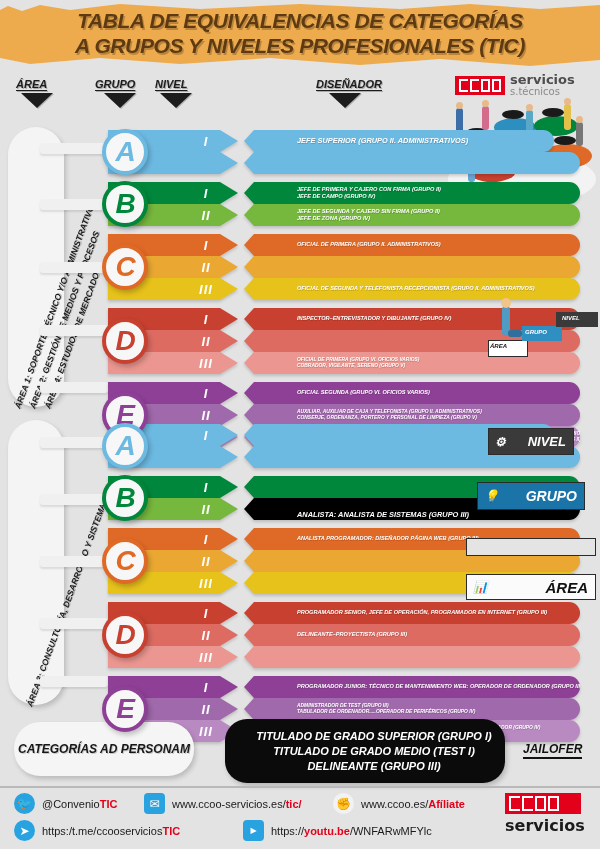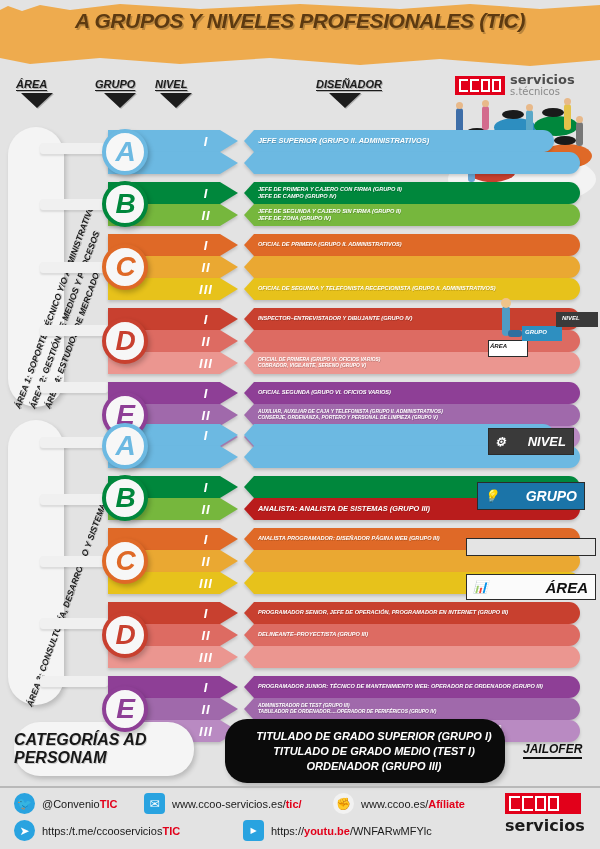--- a/index.html
+++ b/index.html
@@ -89,20 +89,21 @@
     position:absolute; left:136px; height:22px;
     border-top-right-radius:11px; border-bottom-right-radius:11px;
     clip-path:polygon(10px 0, 100% 0, 100% 100%, 10px 100%, 0 50%);
     display:flex; flex-direction:column; justify-content:center;
     padding-left:14px; padding-right:8px;
   }
   .cat-line{
     color:#fff; font-weight:bold; font-style:italic;
     font-family:"Liberation Sans",sans-serif; white-space:nowrap;
     text-shadow:.5px .5px 0 rgba(0,0,0,.18);
+    margin-left:39px;
   }
   .s1{ font-size:7.4px; line-height:9.6px; }
   .s2{ font-size:5.6px; line-height:7.2px; }
   .s3{ font-size:4.9px; line-height:6.3px; }
 
   
   .circle{
     position:absolute; width:46px; height:46px; border-radius:50%;
     background:#f7f7f7; border:4px solid #999;
     display:flex; align-items:center; justify-content:center;
@@ -114,21 +115,21 @@
   }
 
   
   .ap-capsule{
     position:absolute; background:#f5f5f5; border-radius:26px;
     box-shadow:2px 3px 5px rgba(0,0,0,.18);
     display:flex; align-items:center; justify-content:center;
   }
   .ap-capsule span{
     font-family:"Liberation Sans",sans-serif; font-weight:bold; font-style:italic;
-    font-size:16px; color:#181818; text-shadow:1px 1px 0 rgba(0,0,0,.18);
+    font-size:12px; color:#181818; text-shadow:1px 1px 0 rgba(0,0,0,.18);
   }
   .ap-black{
     position:absolute; background:#0b0b0b; border-radius:22px;
     display:flex; flex-direction:column; justify-content:center; padding-left:18px;
     box-shadow:2px 3px 5px rgba(0,0,0,.2);
   }
   .ap-black div{
     color:#fff; font-family:"Liberation Sans",sans-serif; font-weight:bold;
     font-style:italic; font-size:11px; line-height:15px;
   }
@@ -166,20 +167,21 @@
   .disc{ position:absolute; border-radius:50%; }
   .ped{ position:absolute; background:#1a1a1a; border-radius:50%; }
   .person{ position:absolute; }
   .stair{ position:absolute; }
 </style>
 </head>
 <body>
 
 <div class="header-band"></div>
 <div class="header-title">
+  <span class="ln">TABLA DE EQUIVALENCIAS DE CATEGORÍAS</span>
   <span class="ln">A GRUPOS Y NIVELES PROFESIONALES (TIC)</span>
 </div>
 
 <div class="colhead" style="left:16px;top:78px;">ÁREA</div>
 <div class="arrow" style="left:21px;top:93px;"></div>
 
 <div class="colhead" style="left:95px;top:78px;">GRUPO</div>
 <div class="arrow" style="left:104px;top:93px;"></div>
 
 <div class="colhead" style="left:155px;top:78px;">NIVEL</div>
@@ -404,21 +406,21 @@
       <div class="lvl">
         <div class="tag" style="background: rgb(0, 135, 60);">
           <div class="roman">I</div>
         </div>
         <div class="cat" style="background: rgb(0, 135, 60); width: 336px;"></div>
       </div>
       <div class="lvl">
         <div class="tag" style="background: rgb(118, 183, 61);">
           <div class="roman">II</div>
         </div>
-        <div class="cat" style="background: #b91c1c; width: 336px;">
+        <div class="cat" style="background: #000000; width: 336px; justify-content: flex-end;">
           <div class="cat-line s1">ANALISTA: ANALISTA DE SISTEMAS (GRUPO III)</div>
         </div>
       </div>
       <div class="circle" style="left: -6px; top: -1px; border-color: rgb(0, 135, 60);">
         <span style="color: rgb(0, 135, 60);">B</span>
       </div>
     </div>
     <div class="row" style="left: 108px; top: 528px; width: 480px;">
       <div class="lvl">
         <div class="tag" style="background: rgb(223, 105, 39);">
@@ -531,21 +533,21 @@
     <span>ÁREA</span>
   </div>
 </div>
 
 <div class="ap-capsule" style="left:14px;top:722px;width:180px;height:54px;">
   <span>CATEGORÍAS AD PERSONAM</span>
 </div>
 <div class="ap-black" style="left:225px;top:719px;width:280px;height:64px;text-align:center;">
   <div>TITULADO DE GRADO SUPERIOR (GRUPO I)</div>
   <div>TITULADO DE GRADO MEDIO (TEST I)</div>
-  <div>ORDENADOR (GRUPO III)</div>
+  <div>DELINEANTE (GRUPO III)</div>
 </div>
 <div class="jailofer" style="left:523px;top:742px;">JAILOFER</div>
 
 <div class="footer-rule" style="top:786px;"></div>
 
 <div class="fitem" style="left:14px;top:793px;">
   <div class="fico round" style="background:#29a3e0;">🐦</div>
   <div class="ftxt"><span>@Convenio</span><b>TIC</b></div>
 </div>
 

